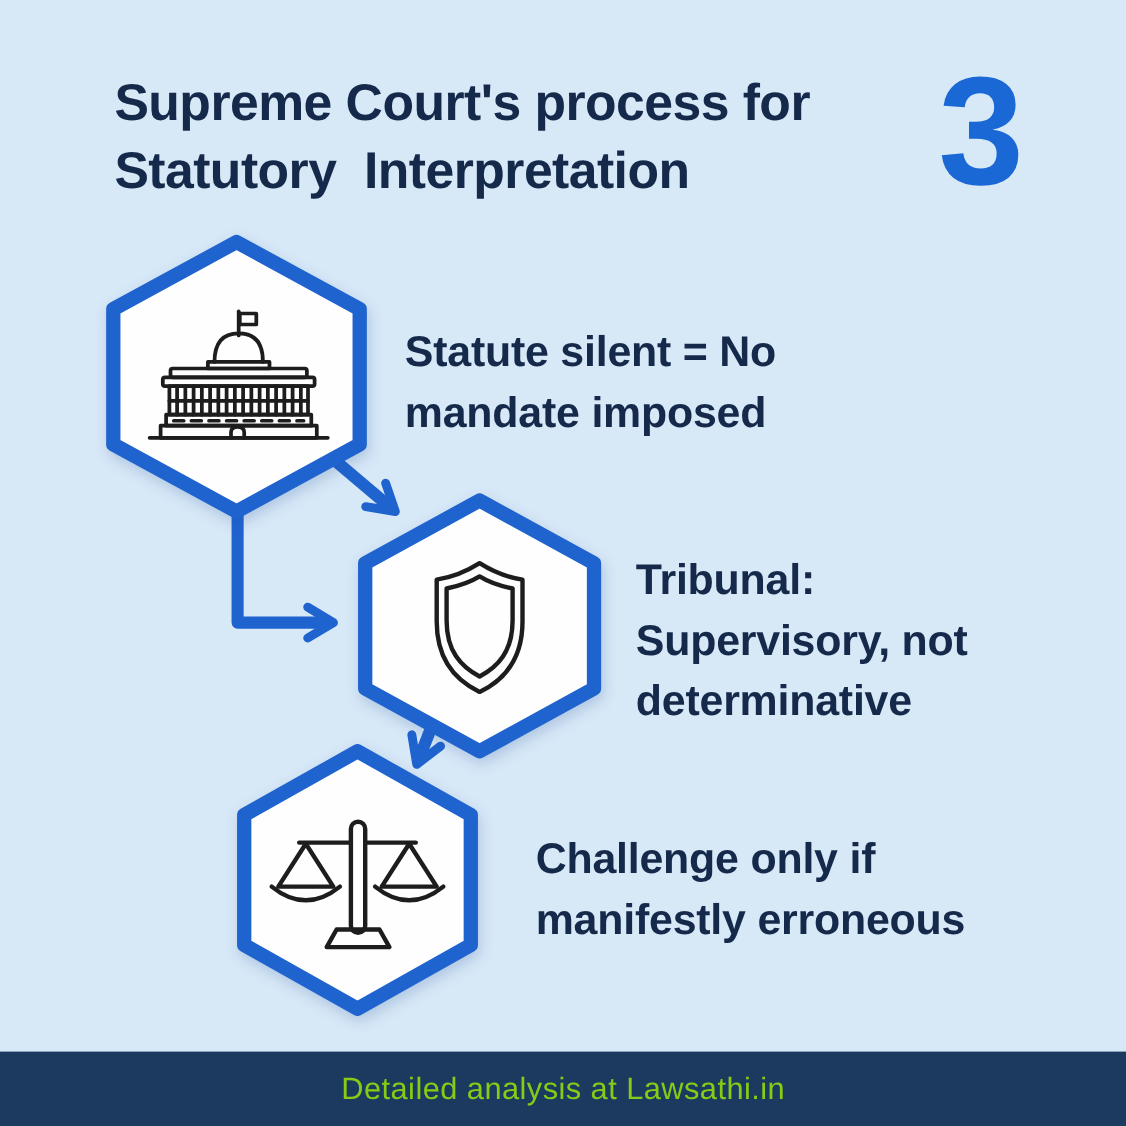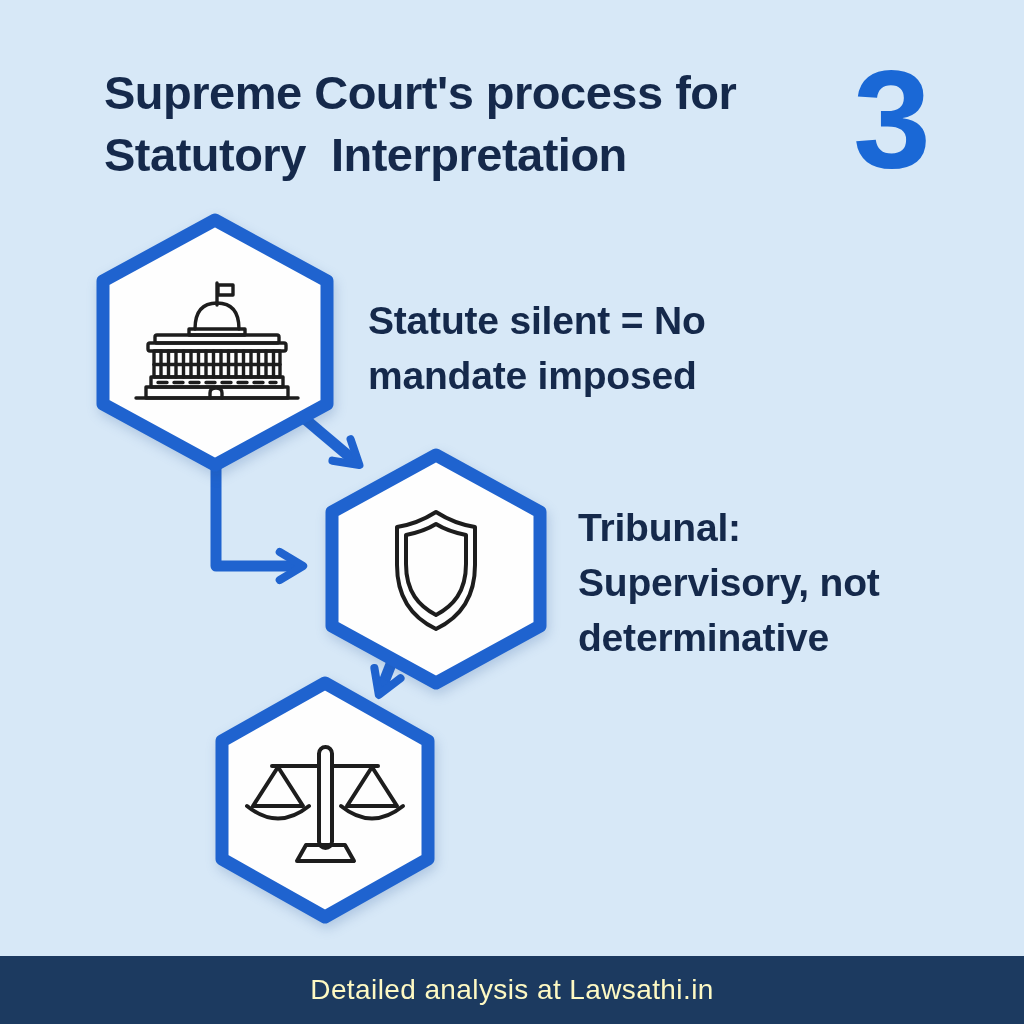--- a/index.html
+++ b/index.html
@@ -36,21 +36,21 @@
   }
   .arrow{fill:none;stroke:#1f63cf;stroke-width:11;stroke-linejoin:round;stroke-linecap:butt;}
   .ic{fill:none;stroke:#1d1d1d;stroke-width:3.4;stroke-linecap:round;stroke-linejoin:round;}
   .ic-thick{fill:none;stroke:#1d1d1d;stroke-width:4;stroke-linecap:round;stroke-linejoin:round;}
   .ic-fill{fill:#fefefe;stroke:#1d1d1d;stroke-width:4;stroke-linecap:round;stroke-linejoin:round;}
   .footer{
     position:absolute;left:0;top:956px;width:1024px;height:68px;
     background:#1c3a60;display:flex;align-items:center;justify-content:center;
   }
   .footer-text{
-    color:#fef9c3;font-size:28px;font-weight:400;letter-spacing:0.4px;
+    color:#84cc16;font-size:28px;font-weight:400;letter-spacing:0.4px;
   }
 </style>
 </head>
 <body>
 
 <div class="canvas">
 
   <div class="title">Supreme Court's process for
 Statutory  Interpretation</div>
   <div class="big-number">3</div>
@@ -106,18 +106,20 @@
         <path class="ic-thick" d="M297,861 L306,845 L345,845 L354,861 Z"></path>
       </g>
     </g>
   </svg>
 
   <div class="step-label step-label-2">Tribunal:
 Supervisory, not
 determinative</div>
   <div class="step-label step-label-1">Statute silent = No
 mandate imposed</div>
+  <div class="step-label step-label-3">Challenge only if
+manifestly erroneous</div>
 
   <div class="footer">
     <span class="footer-text">Detailed analysis at Lawsathi.in</span>
   </div>
 
 </div>
 
 </body></html>

